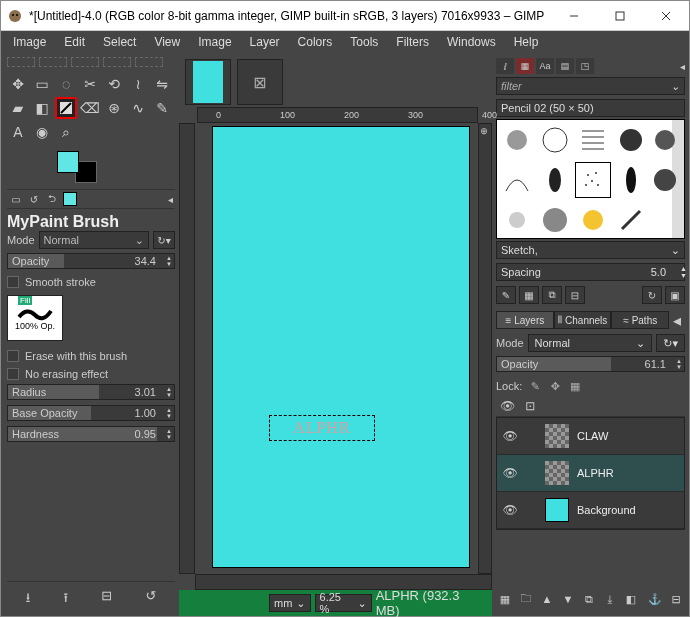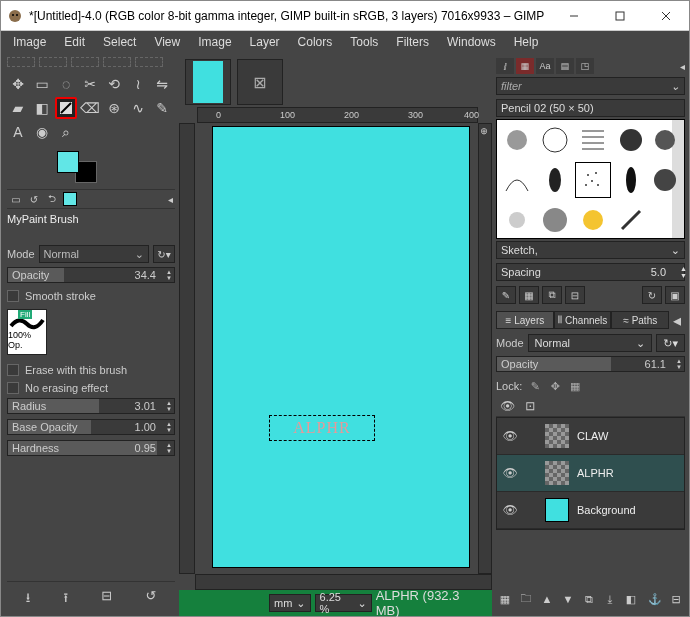--- a/index.html
+++ b/index.html
@@ -27,29 +27,29 @@
   .tool-grid { display: grid; grid-template-columns: repeat(7, 22px); grid-auto-rows: 22px; gap: 2px; }
   .tool-grid .tool { width: 22px; height: 22px; display: flex; align-items: center; justify-content: center; color: #ccc; font-size: 14px; border-radius: 2px; }
   .tool-grid .tool.highlight { border: 2px solid #e00; background: #222; }
   .color-swatches { margin: 8px 0 6px 50px; position: relative; width: 40px; height: 32px; }
   .swatch-fg { position:absolute; top:0; left:0; width:22px; height:22px; background:#61e6e6; border:1px solid #000; }
   .swatch-bg { position:absolute; bottom:0; right:0; width:22px; height:22px; background:#000; border:1px solid #666; }
   .dock-strip { height: 20px; display:flex; align-items:center; gap:4px; border-top:1px solid #333; border-bottom:1px solid #333; padding:2px 2px; margin-bottom:4px; }
   .dock-strip .chip { width:14px; height:14px; display:flex; align-items:center; justify-content:center; color:#ccc; font-size:10px; }
   .dock-strip .chip.cyan { background:#61e6e6; border:1px solid #000; }
   .dock-strip .chev { margin-left:auto; color:#ccc; font-size:10px; }
-  .section-title { font-size: 11px; font-weight: normal; color: #eee; margin-bottom:20px; }
+  .section-title { font-size: 16px; font-weight: bold; color: #eee; margin-bottom:0; }
   .row { display:flex; align-items:center; gap:4px; font-size:11px; color:#ccc; margin-bottom:3px; }
   .row .label { flex:0 0 auto; }
   .row .dropdown { flex:1; background:#3a3a3a; border:1px solid #222; height:18px; display:flex; align-items:center; padding:0 4px; color:#bbb;}
   .row .btn { width:22px; height:18px; background:#3a3a3a; border:1px solid #222; display:flex; align-items:center; justify-content:center; color:#ccc; font-size:10px;}
   .checkbox-row { display:flex; align-items:center; gap:6px; font-size:11px; color:#ccc; margin:3px 0; }
   .checkbox-row .cb { width:12px; height:12px; border:1px solid #666; background:#3a3a3a; }
   .brush-preview-row { display:flex; align-items:center; gap:6px; margin:4px 0 6px 0;}
-  .brush-preview-box { width:40px; height:46px; background:#fff; border:1px solid #222; display:flex; flex-direction:column; align-items:center; justify-content:center; position:relative;}
+  .brush-preview-box { width:56px; height:46px; background:#fff; border:1px solid #222; display:flex; flex-direction:column; align-items:center; justify-content:center; position:relative;}
   .brush-preview-box .fill-tag { position:absolute; top:0; left:10px; font-size:8px; background:#2a7; color:#fff; padding:0 2px;}
   .brush-preview-box .stroke { width:36px; height:16px; }
   .brush-preview-box .op { font-size:9px; color:#000; background:#fff;}
   .brush-info { font-size:11px; color:#ccc; display:flex; flex-direction:column; gap:4px;}
   .slider-row { display:flex; align-items:center; font-size:11px; color:#ccc; margin-bottom:3px; height:18px; }
   .slider-row .track { flex:1; background:#3a3a3a; border:1px solid #222; height:16px; position:relative; display:flex; align-items:center; padding:0 4px;}
   .slider-row .track .fill { position:absolute; left:0; top:0; bottom:0; background:#5a5a5a; }
   .slider-row .track .lbl { position:relative; }
   .slider-row .track .val { position:relative; margin-left:auto; padding-right:14px;}
   .slider-row .track .spin { position:absolute; right:2px; display:flex; flex-direction:column; font-size:6px; line-height:6px; color:#ccc;}
@@ -298,21 +298,21 @@
           </div>
         <div class="thumb">
             <span class="x">⊠</span>
           </div>
       </div>
       <div class="ruler-h">
         <span style="left:18px">0</span>
         <span style="left:82px">100</span>
         <span style="left:146px">200</span>
         <span style="left:210px">300</span>
-        <span style="left:266px">400</span>
+        <span style="left:284px">400</span>
       </div>
       <div class="canvas-middle">
         <div class="ruler-v"></div>
         <div class="canvas-viewport">
           <div class="canvas-page">
             <div class="sel-box">
               <span class="sel-text">ALPHR</span>
             </div>
           </div>
         </div>

